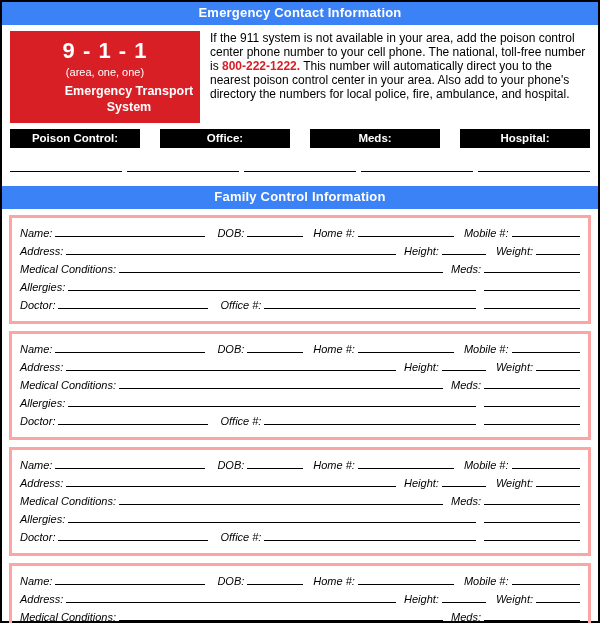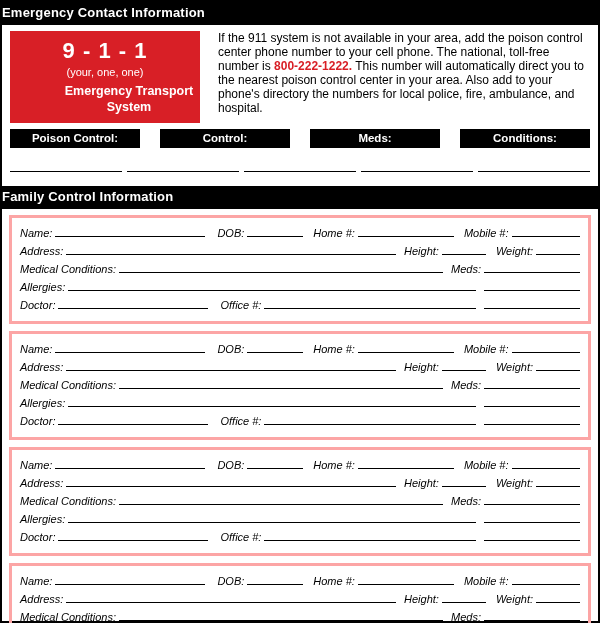--- a/index.html
+++ b/index.html
@@ -17,35 +17,34 @@
   .page {
     position: relative;
     width: 600px;
     height: 623px;
     box-sizing: border-box;
     border: 2px solid #000;
     padding: 0;
   }
   
   .section-bar {
-    background: #000000;
+    background: #3b82f6;
     color: #ffffff;
-    text-align: left;
+    text-align: center;
     font-weight: bold;
     font-size: 13px;
     line-height: 18px;
     padding: 2px 0 3px 0;
     letter-spacing: 0.2px;
   }
   
   .emergency-row {
     display: flex;
     align-items: flex-start;
     padding: 6px 8px 4px 8px;
-    gap: 8px;
   }
   .emer-911 {
     width: 190px;
     background: #d81f26;
     color: #ffffff;
     text-align: center;
     padding: 7px 4px 8px 4px;
     box-sizing: border-box;
     flex: 0 0 auto;
   }
@@ -145,33 +144,33 @@
 </head>
 <body>
 
 <div class="page">
 
   <div class="section-bar">Emergency Contact Information</div>
 
   <div class="emergency-row">
     <div class="emer-911">
       <div class="big">9 - 1 - 1</div>
-      <div class="sub">(your, one, one)</div>
+      <div class="sub">(area, one, one)</div>
       <div class="sys">Emergency Transport System</div>
     </div>
     <div class="emer-text">
       <span>If the 911 system is not available in your area, add the poison control center phone number to your cell phone. The national, toll-free number is </span><span class="phone">800-222-1222.</span><span> This number will automatically direct you to the nearest poison control center in your area. Also add to your phone's directory the numbers for local police, fire, ambulance, and hospital.</span>
     </div>
   </div>
 
   <div class="contact-labels">
     <div class="contact-label">Poison Control:</div>
-    <div class="contact-label">Control:</div>
+    <div class="contact-label">Office:</div>
     <div class="contact-label">Meds:</div>
-    <div class="contact-label">Conditions:</div>
+    <div class="contact-label">Hospital:</div>
   </div>
 
   <div class="contact-lines">
     <div class="contact-line"></div>
     <div class="contact-line"></div>
     <div class="contact-line"></div>
     <div class="contact-line"></div>
     <div class="contact-line"></div>
   </div>
 

